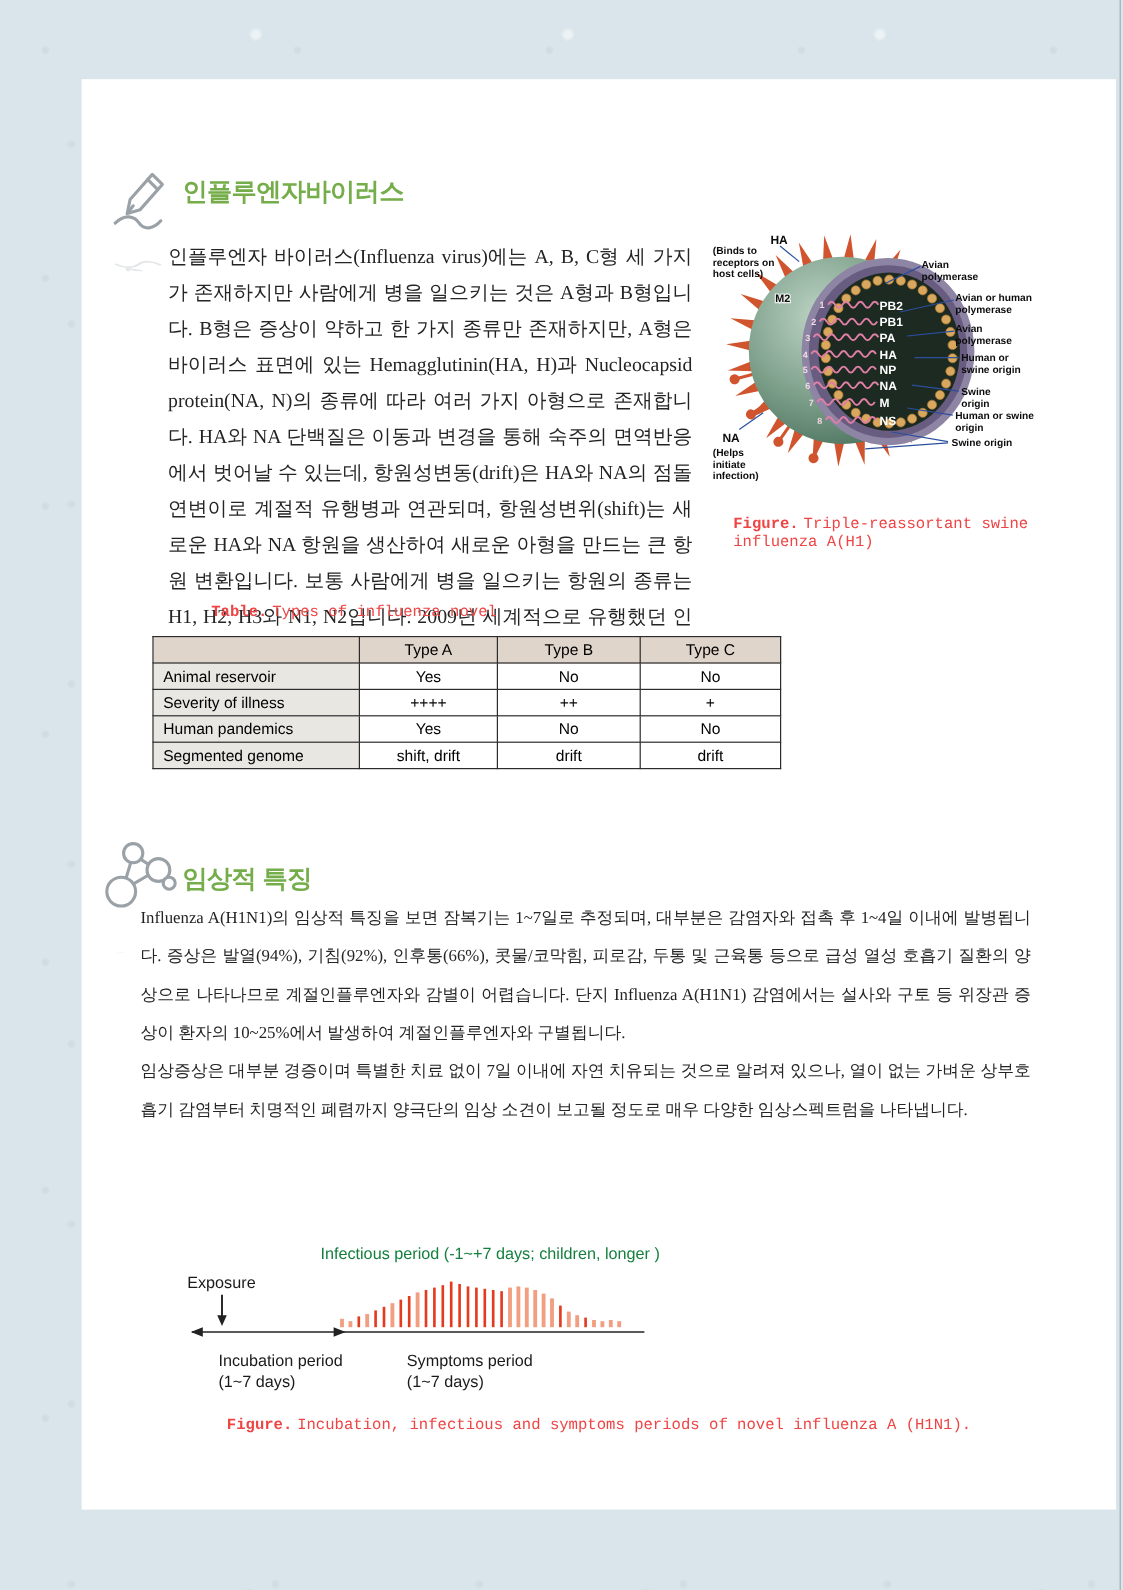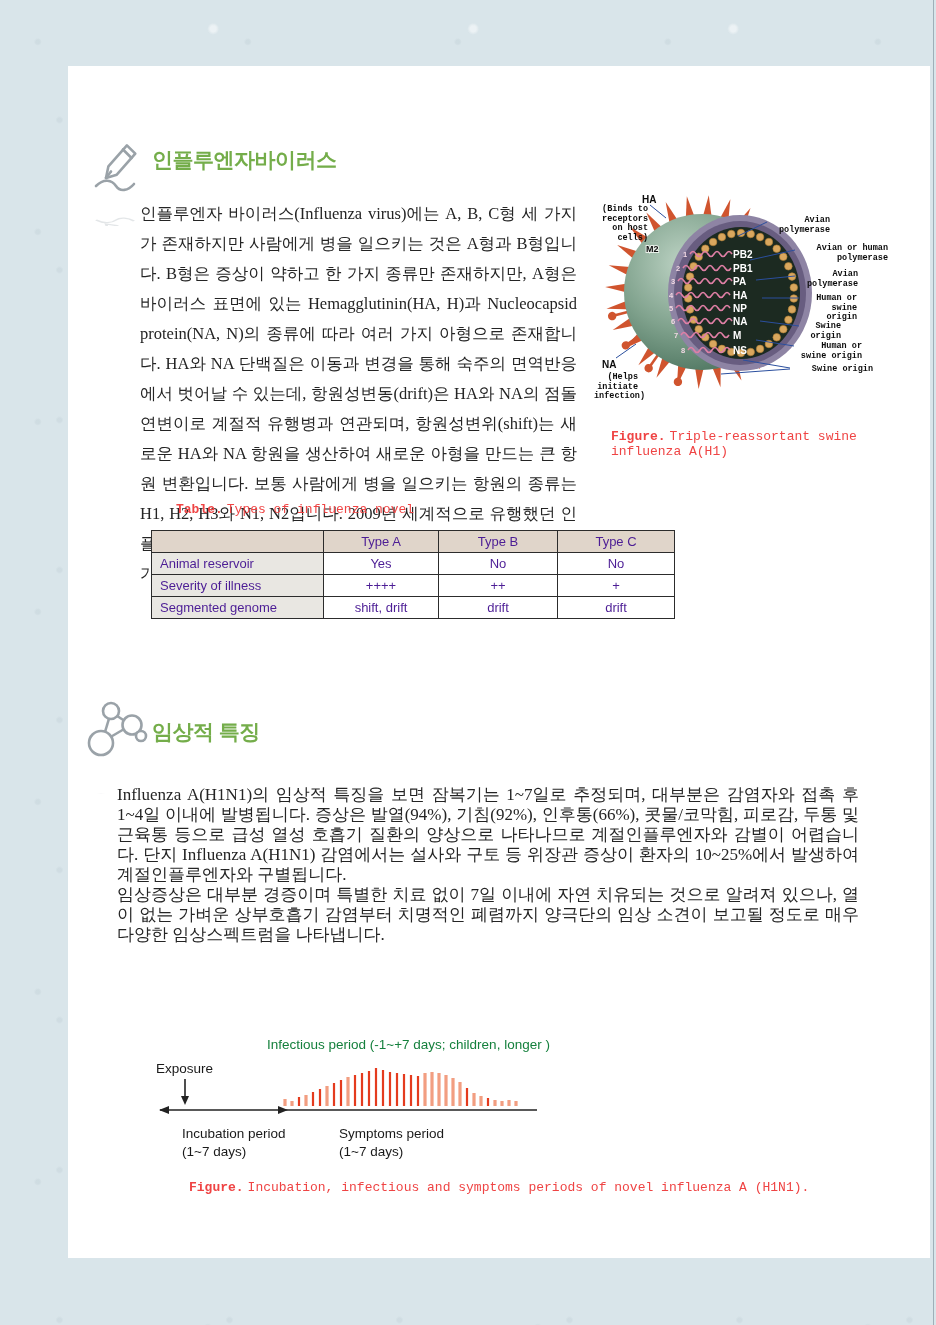--- a/index.html
+++ b/index.html
@@ -25,36 +25,36 @@
   .cap span{margin-left:4px;}
 
   
   .pencil-icon{left:22px;top:68px;}
   .title1{left:84px;top:80px;}
   .para1{left:72px;top:133px;width:437px;font-size:16.5px;line-height:30px;margin:0;}
 
   
   .virusfig{left:522px;top:122px;width:346px;height:240px;}
   .virusfig svg{position:absolute;left:0;top:0;}
-  .vlab{position:absolute;font-size:8.5px;line-height:9.5px;font-weight:600;color:#0c0c0c;font-family:Liberation Mono, monospace;text-align:right;}
+  .vlab{position:absolute;font-size:8.5px;line-height:9.5px;font-weight:600;color:#0c0c0c;font-family:Liberation Sans, sans-serif;}
   .fig1cap{left:509px;top:363px;}
 
   
   .tbltitle{left:74px;top:436px;}
-  .vtable{position:absolute;left:83px;top:464px;border-collapse:collapse;table-layout:fixed;width:523px;
-          font-size:13px;color:#4c1d95;}
+  .vtable{position:absolute;left:59px;top:464px;border-collapse:collapse;table-layout:fixed;width:523px;
+          font-size:13px;color:#000000;}
   .vtable td,.vtable th{border:1px solid #2c2c2c;height:21px;padding:0 4px;font-weight:normal;}
   .vtable .hrow td{background:#e0d5ca;text-align:center;}
   .vtable .rl{background:#e9e7e2;text-align:left;padding-left:8px;}
   .vtable .dv{background:#fff;text-align:center;}
 
   
   .molecule-icon{left:18px;top:632px;}
   .title2{left:84px;top:652px;}
-  .para2{left:49px;top:719px;width:742px;font-size:17px;line-height:20px;}
+  .para2{left:49px;top:684px;width:742px;font-size:14px;line-height:32px;}
   .para2 p{margin:0;}
 
   
   .f2title{left:199px;top:971px;font-size:13.5px;color:#15803d;}
   .f2exposure{left:88px;top:995px;font-size:13.5px;color:#1a1a1a;}
   .f2svg{left:72px;top:969px;}
   .f2lbl{font-size:13.5px;line-height:18px;color:#1a1a1a;}
   .f2inc{left:114px;top:1059px;}
   .f2sym{left:271px;top:1059px;}
   .fig2cap{left:87px;top:1114px;}
@@ -255,20 +255,26 @@
       <td class="dv">No</td>
       <td class="dv">No</td>
     </tr>
     <tr>
       <td class="rl">Severity of illness</td>
       <td class="dv">++++</td>
       <td class="dv">++</td>
       <td class="dv">+</td>
     </tr>
     <tr>
+      <td class="rl">Human pandemics</td>
+      <td class="dv">Yes</td>
+      <td class="dv">No</td>
+      <td class="dv">No</td>
+    </tr>
+    <tr>
       <td class="rl">Segmented genome</td>
       <td class="dv">shift, drift</td>
       <td class="dv">drift</td>
       <td class="dv">drift</td>
     </tr>
   </tbody>
     </table>
 
   <svg class="abs molecule-icon" width="70" height="96" viewBox="0 0 70 96">
     <g stroke="#9aa2a8" stroke-width="2.6" fill="#ffffff">

